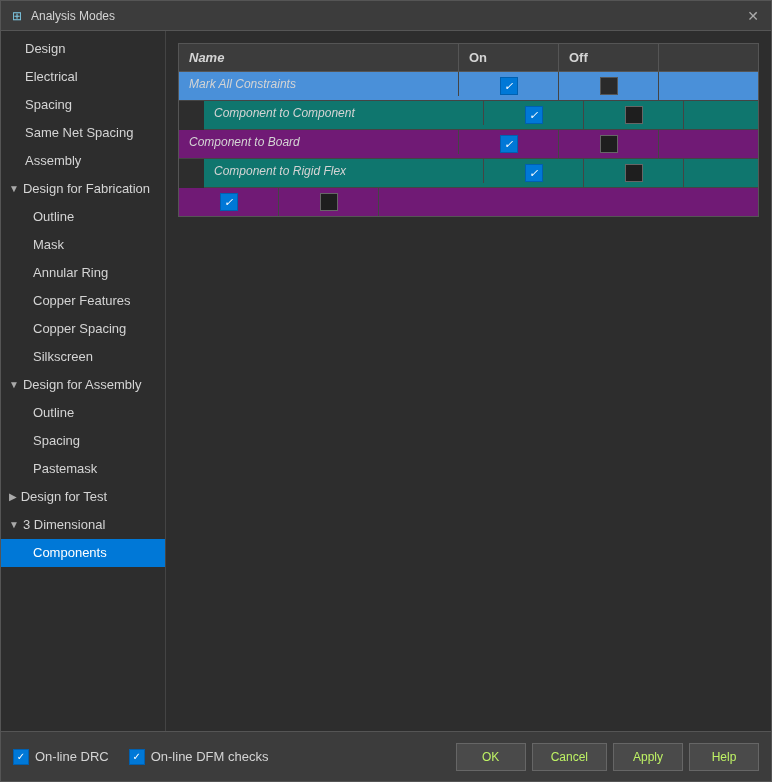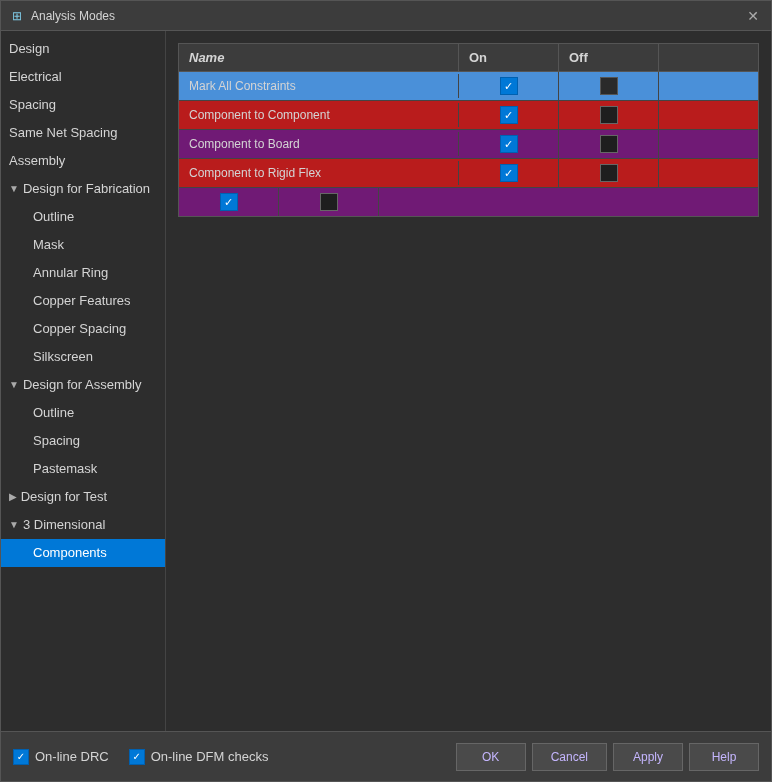--- a/index.html
+++ b/index.html
@@ -81,21 +81,21 @@
 
     .sidebar-item {
       padding: 4px 8px 4px 16px;
       cursor: pointer;
       color: #d4d4d4;
       white-space: nowrap;
       line-height: 20px;
     }
     .sidebar-item.selected { background: #0078d7; color: #ffffff; }
 
-    .sidebar-item.level1 { padding-left: 8px; }
+    .sidebar-item.level1 { padding-left: 24px; }
     .sidebar-item.level2 { padding-left: 32px; }
 
     .sidebar-group-header {
       padding: 4px 8px;
       cursor: pointer;
       color: #d4d4d4;
       display: flex;
       align-items: center;
       line-height: 20px;
     }
@@ -133,26 +133,27 @@
     .table-header-cell:last-child { border-right: none; }
 
     .col-name { width: 280px; font-style: italic; }
     .col-on { width: 100px; }
     .col-off { width: 100px; }
     .col-extra { flex: 1; }
 
     .table-row {
       display: flex;
       border-bottom: 1px solid #444;
-      align-items: center;
+      align-items: flex-start;
+      font-style: italic;
     }
 
     .table-row:last-child { border-bottom: none; }
     .table-row.row-selected { background: #4a90d9; }
-    .table-row.row-dark { background: #b91c1c; }
+    .table-row.row-dark { background: #0f766e; margin-left: 25px; }
     .table-row.row-normal { background: #701a75; }
 
     .table-cell {
       padding: 5px 10px;
       border-right: 1px solid #444;
       display: flex;
       align-items: center;
     }
 
     .table-cell:last-child { border-right: none; }
@@ -230,21 +231,21 @@
 
     .footer-buttons {
       display: flex;
       gap: 6px;
     }
 
     .btn {
       padding: 6px 18px;
       background: #4a4a4a;
       border: 1px solid #666;
-      color: #c4b5fd;
+      color: #bef264;
       cursor: pointer;
       font-size: 12px;
       min-width: 70px;
       text-align: center;
     }
   </style>
 </head>
 <body>
 
 <div class="window">

